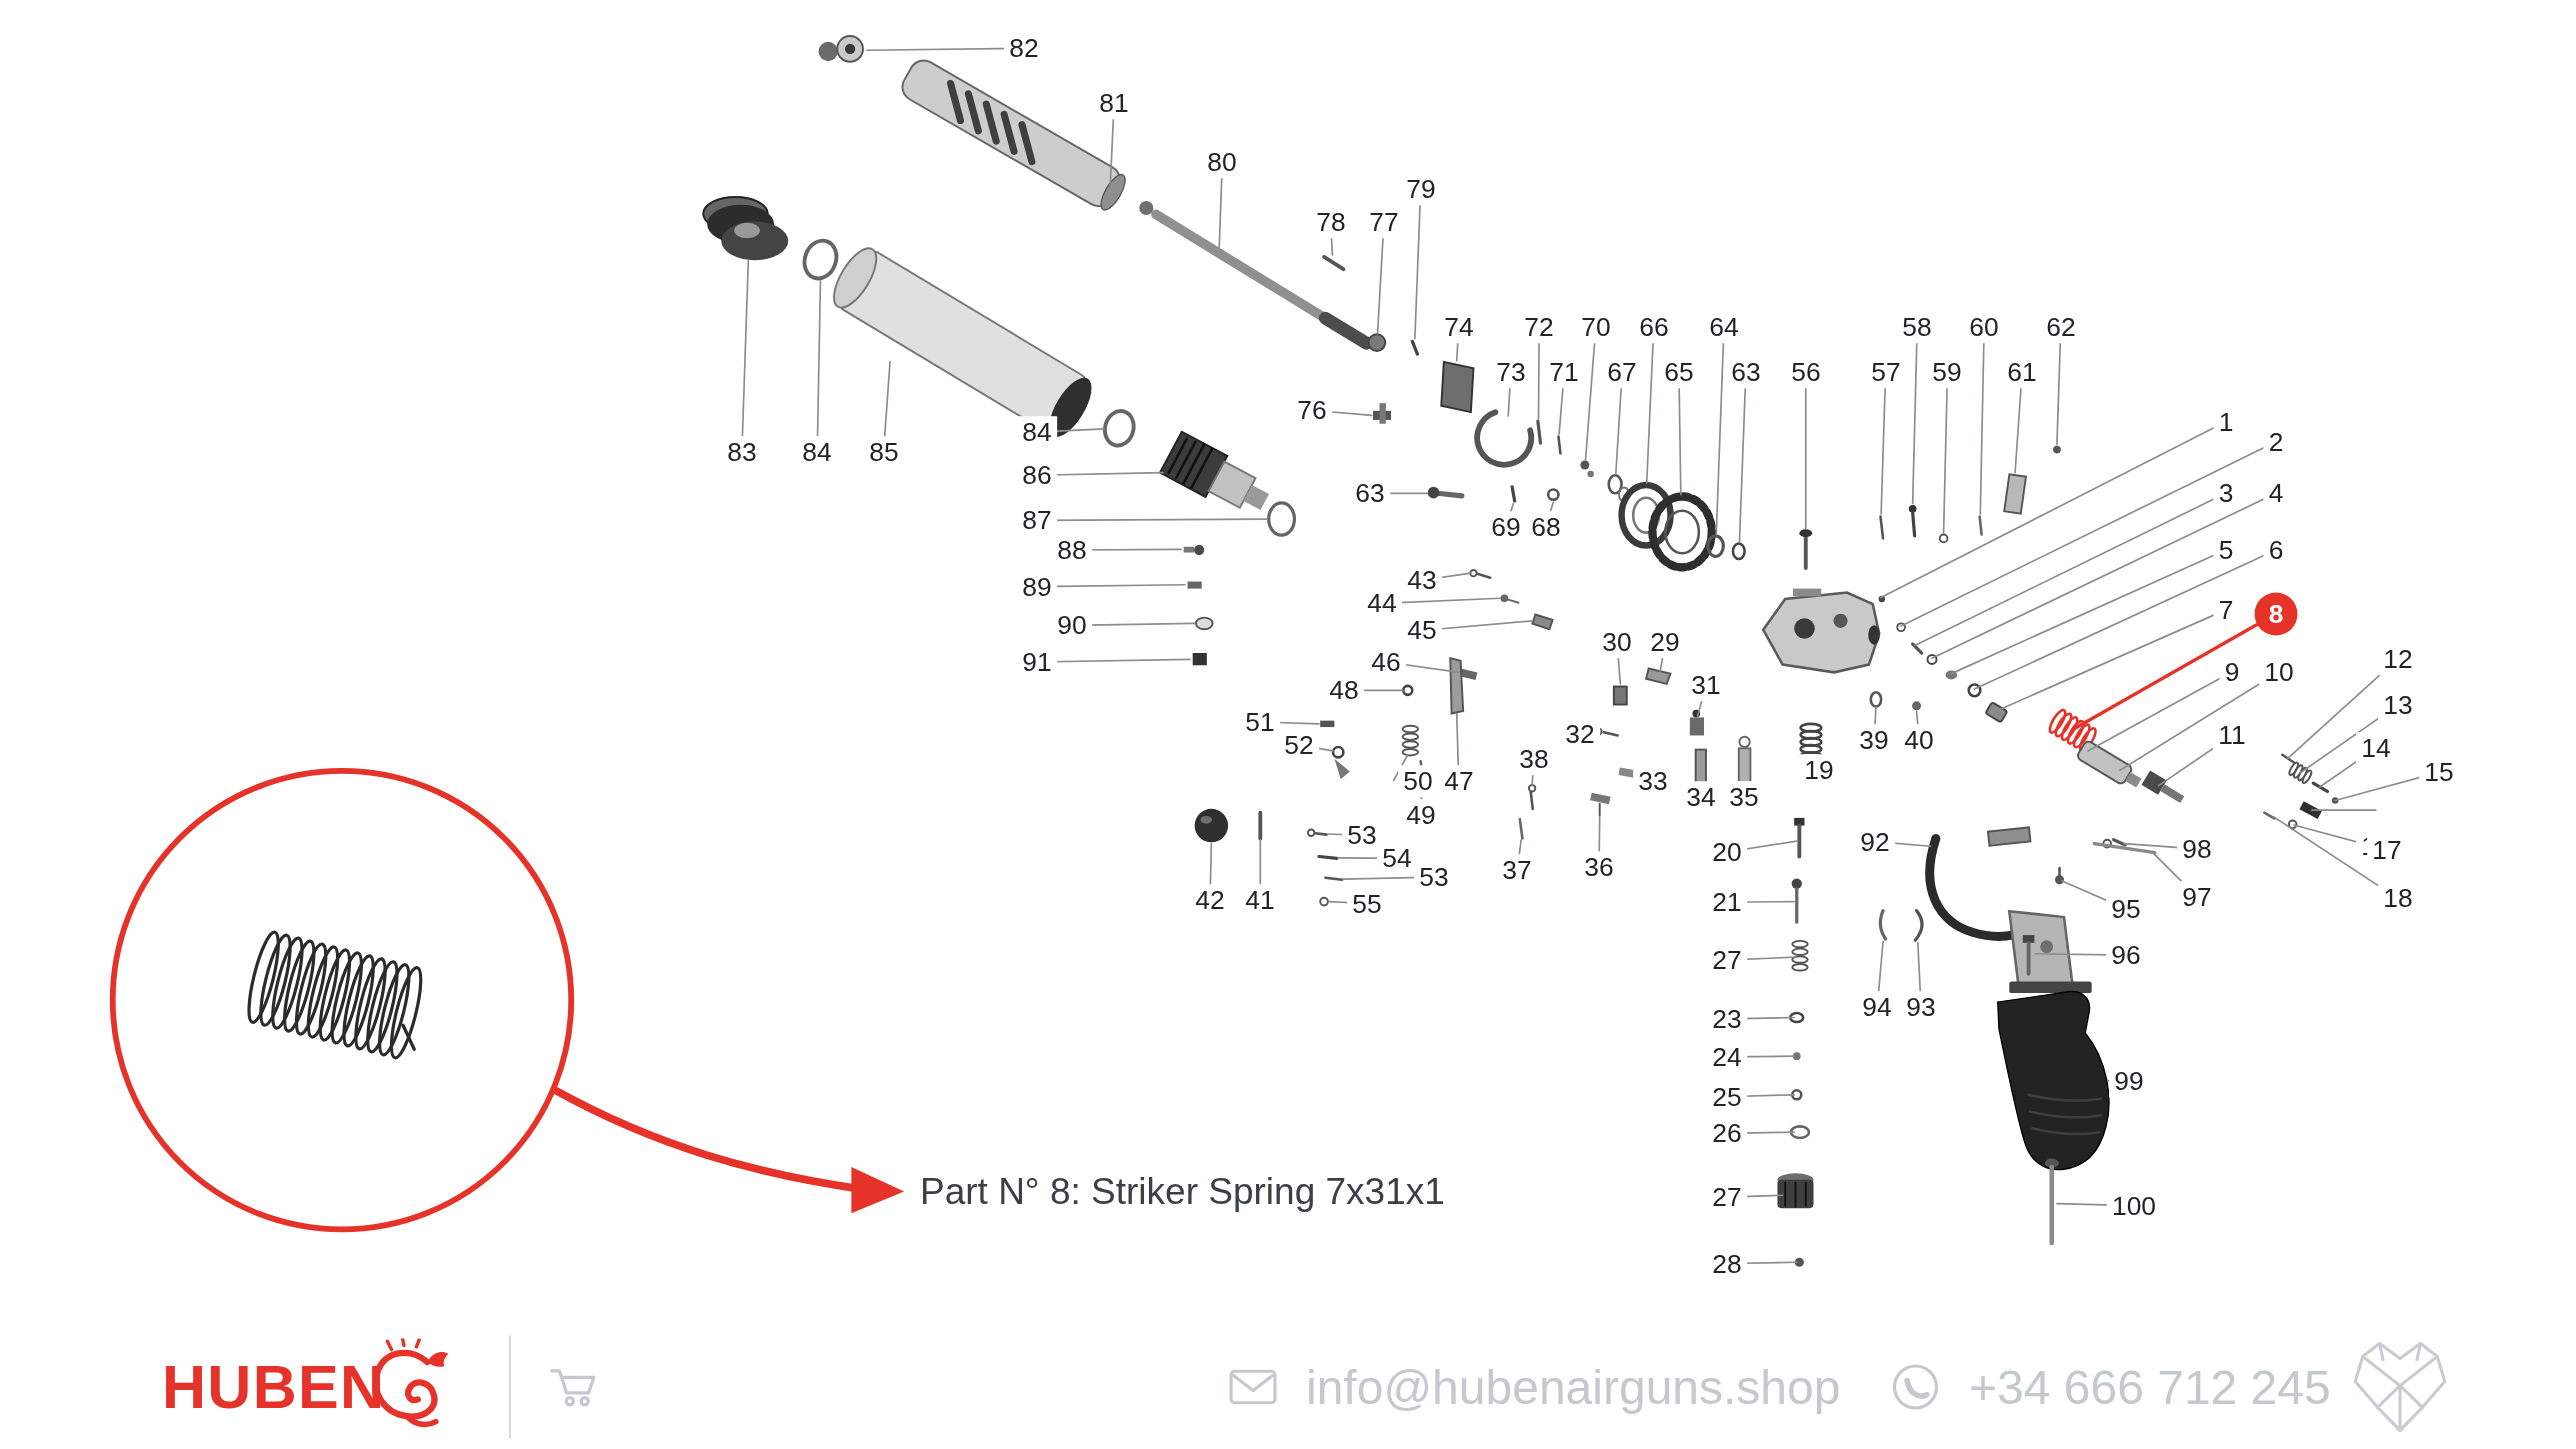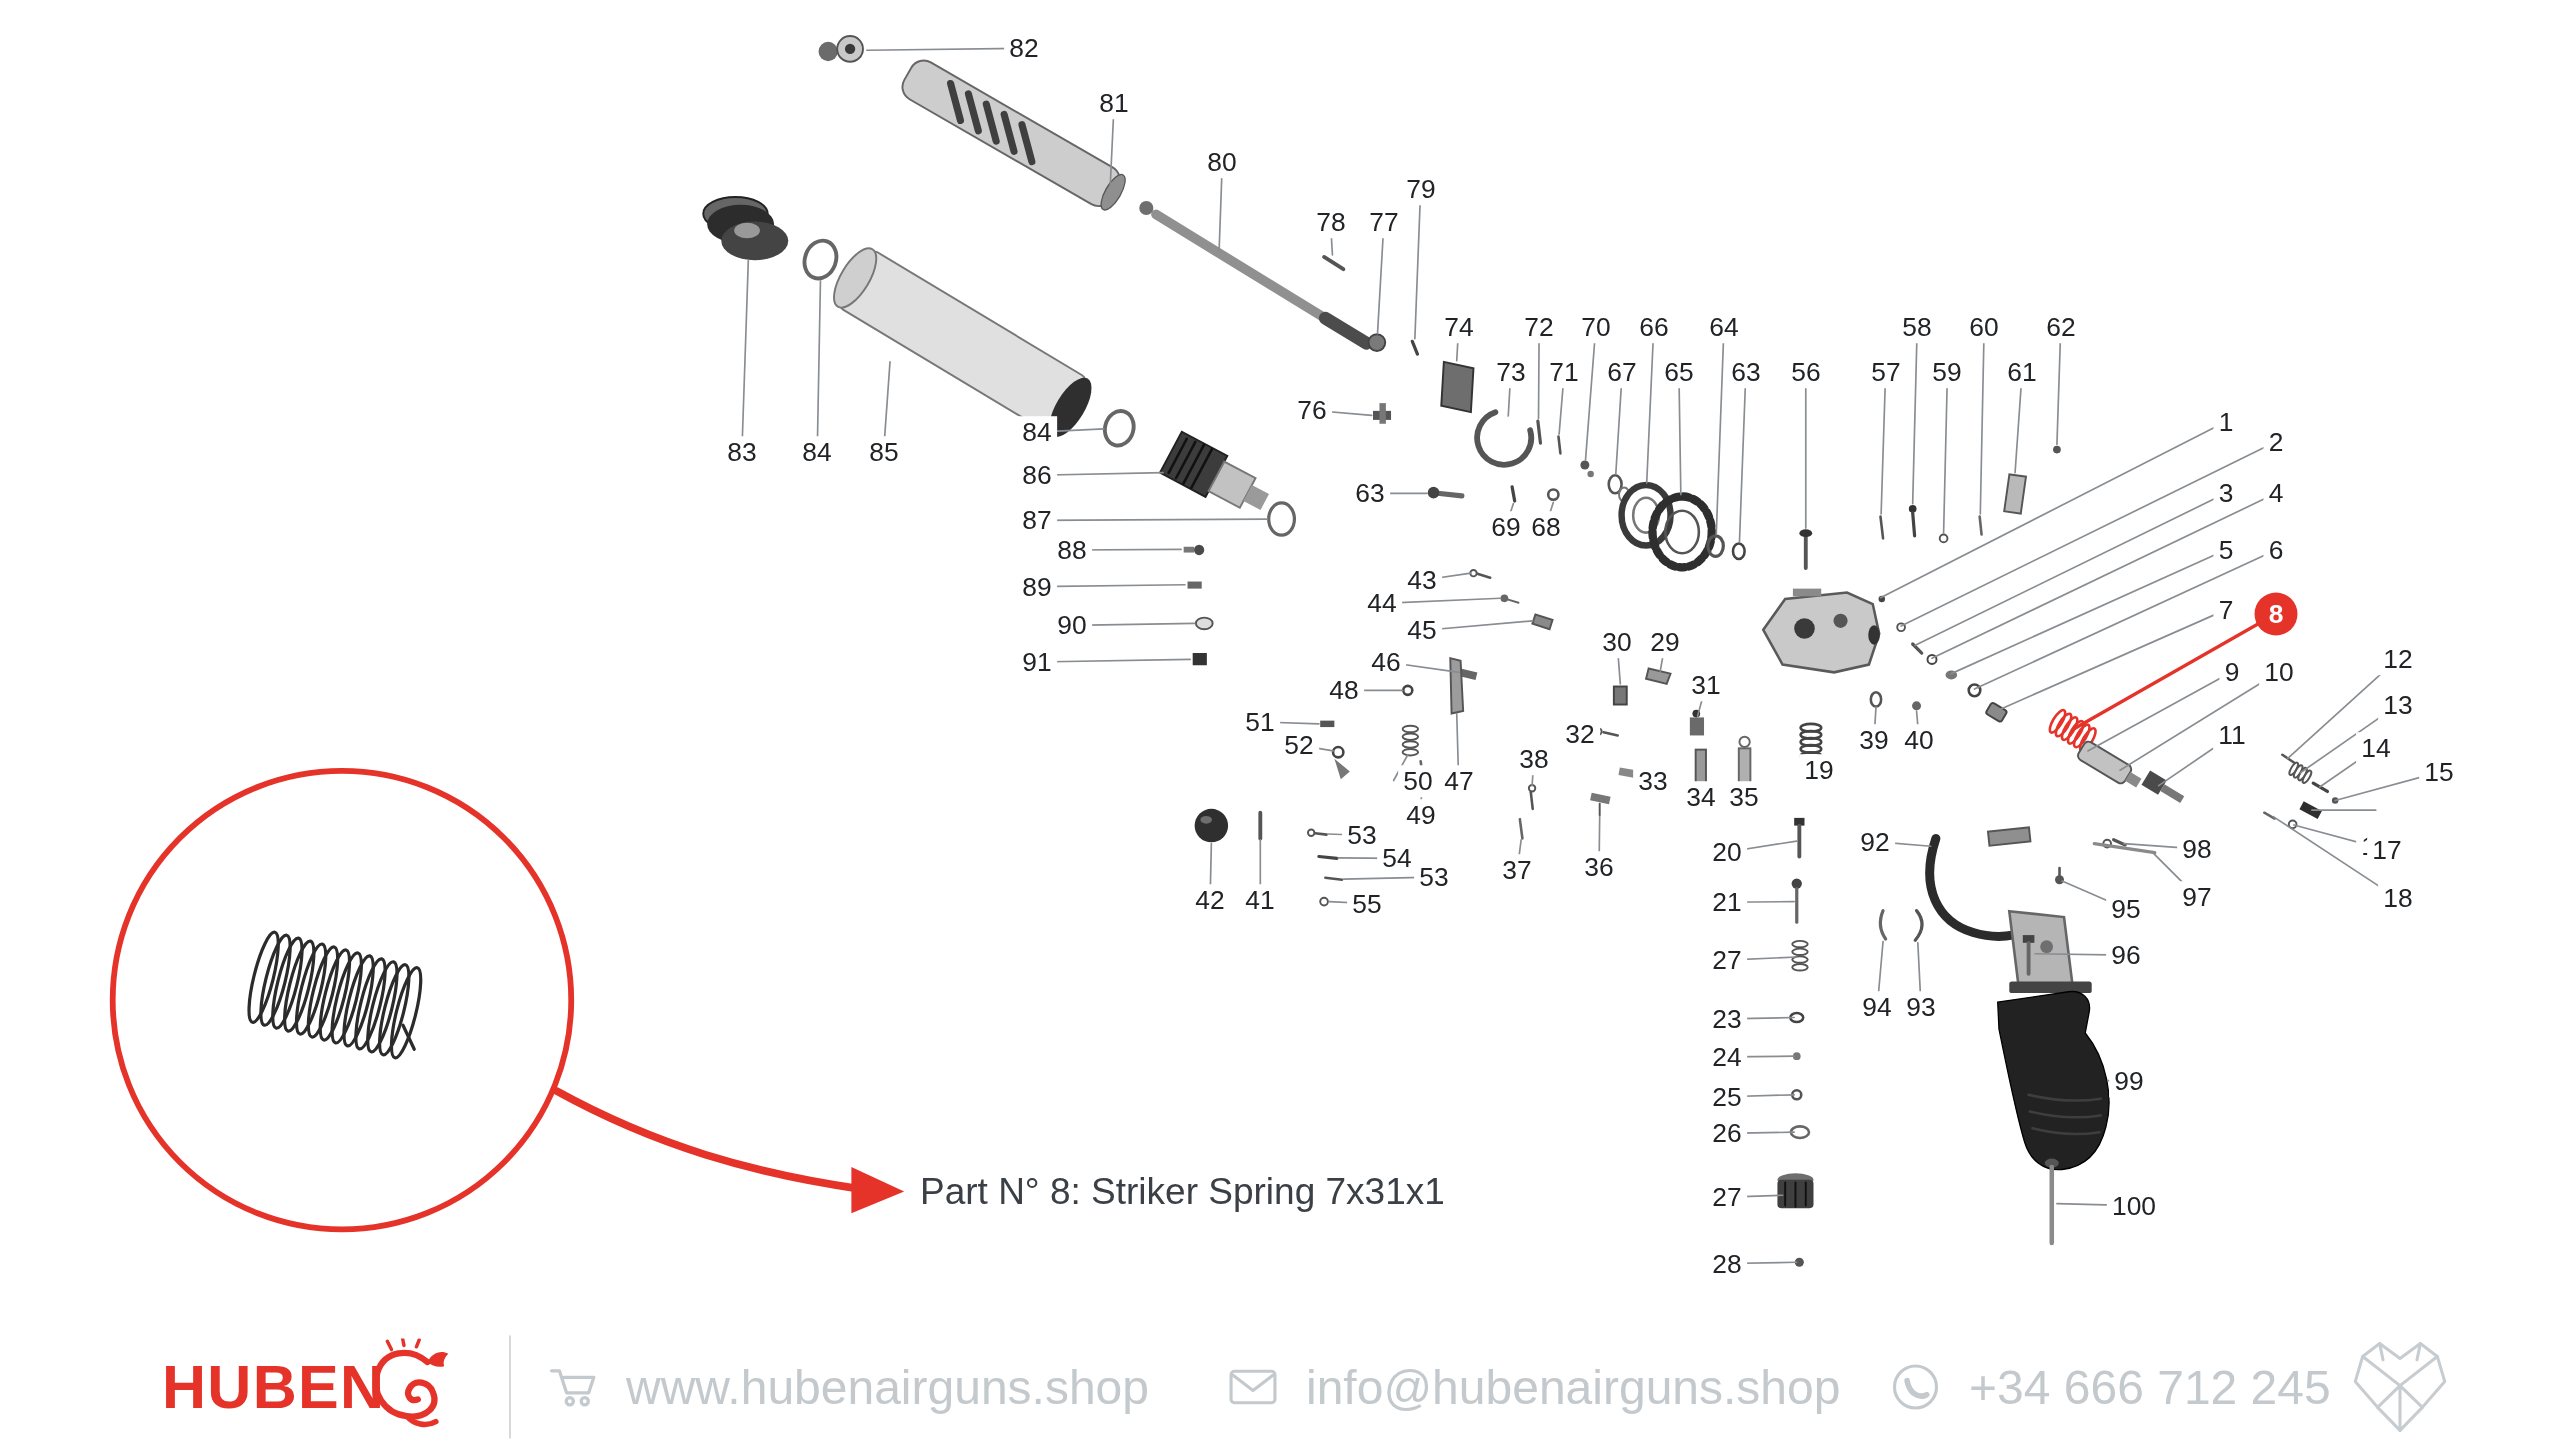--- a/index.html
+++ b/index.html
@@ -544,21 +544,20 @@
     <line x1="80" y1="12" x2="84" y2="2" stroke-width="5"></line>
   </svg>
 
   <div class="f-abs divider"></div>
 
   <svg class="f-abs cart" viewBox="0 0 80 70" fill="none" stroke="#c4c9cd" stroke-width="5" stroke-linecap="round" stroke-linejoin="round">
     <path d="M 4 10 H 16 L 27 44 H 61 L 69 20 H 23"></path>
     <circle cx="32" cy="57" r="5.5"></circle>
     <circle cx="55" cy="57" r="5.5"></circle>
   </svg>
-  <span class="f-abs ftext website">www.hubenairguns.shop</span>
 
   <svg class="f-abs mail" viewBox="0 0 70 52" fill="none" stroke="#c4c9cd" stroke-width="4.5" stroke-linecap="round" stroke-linejoin="round">
     <rect x="3" y="3" width="64" height="46" rx="5"></rect>
     <path d="M 6 9 L 35 31 L 64 9"></path>
   </svg>
   <span class="f-abs ftext email">info@hubenairguns.shop</span>
 
   <svg class="f-abs phoneicon" viewBox="0 0 70 70" fill="none" stroke="#c4c9cd" stroke-linecap="round">
     <circle cx="35" cy="35" r="30" stroke-width="4.5"></circle>
     <path d="M 23 26 C 26 44 40 52 51 46" stroke-width="8"></path>

